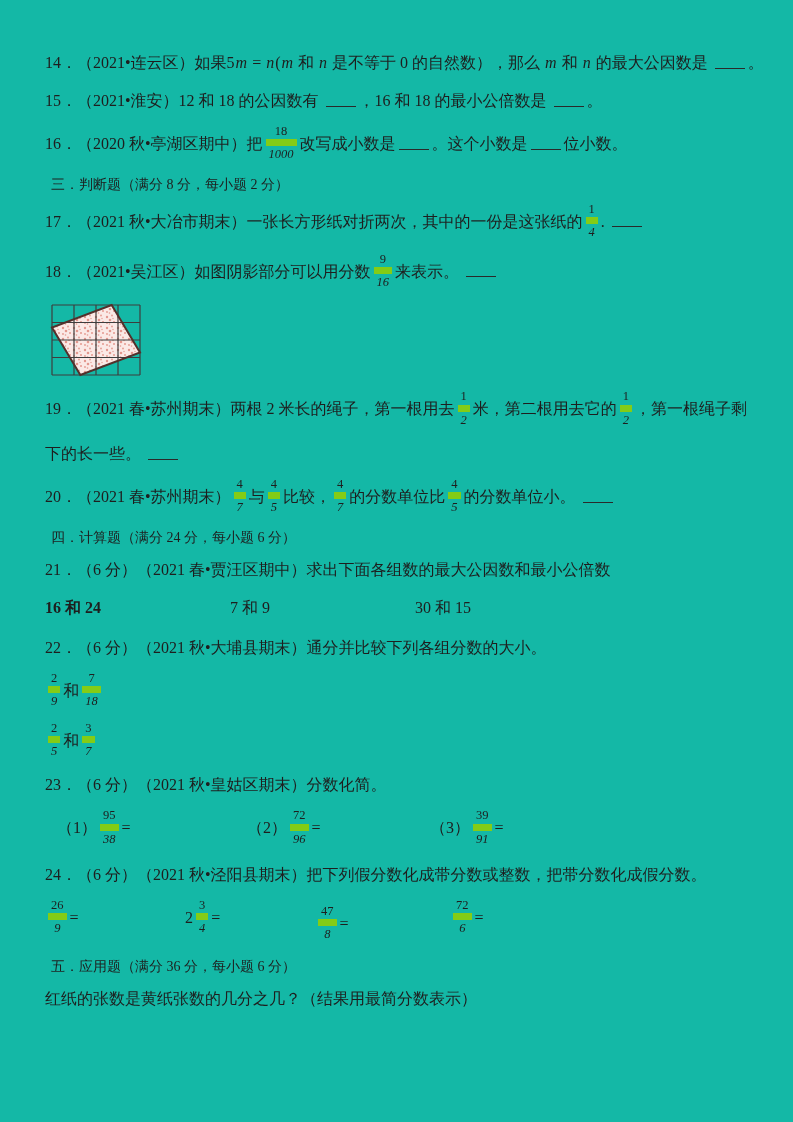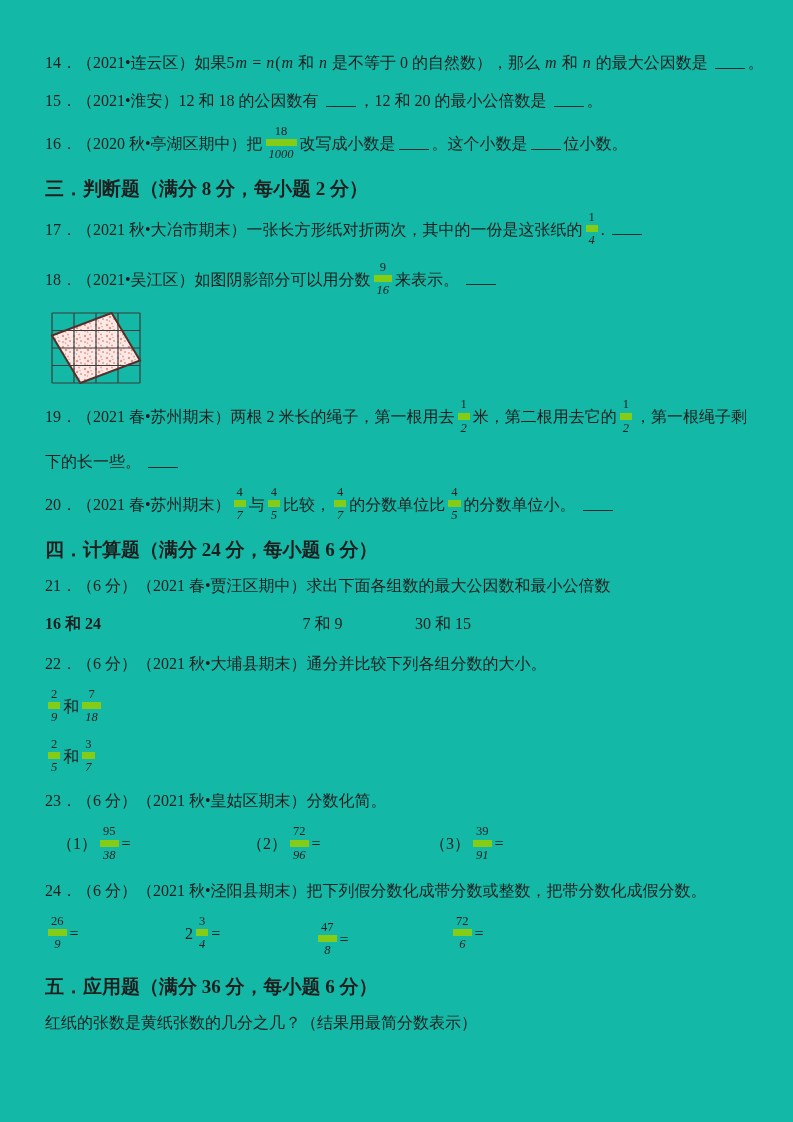--- a/index.html
+++ b/index.html
@@ -6,51 +6,51 @@
   body{
     width:793px;height:1122px;background:#ffffff;
     font-family:"Liberation Serif","DejaVu Serif",serif;
     color:#1e1e1e;
   }
   .page{
     box-sizing:border-box;width:793px;height:1122px;
     padding:50px 45px 16px 45px;overflow:hidden;background:#14b8a6;
   }
   .para{font-size:16px;line-height:26px;margin:0 0 12px 0;white-space:nowrap;}
-  .heading{font-size:19px;font-weight:bold;margin:2px 0 10px 0;white-space:nowrap;}
+  .heading{font-size:14px;font-weight:normal;margin:2px 0 10px 6px;white-space:nowrap;}
   .it{font-style:italic;margin:0 1px;}
   .frac{
     display:inline-block;vertical-align:middle;text-align:center;
     font-size:12.5px;line-height:1.15;margin:0 3px;transform:translateY(-2px);
   }
   .frac .num{display:block;padding:0 3px 1px 3px;}
   .frac .den{display:block;border-top:7px solid #84cc16;padding:1px 3px 0 3px;font-style:italic;}
   .blank{
     display:inline-block;width:30px;height:4px;
     border-bottom:1.5px solid #2a2a2a;vertical-align:-1px;margin:0 3px;
   }
   .row{display:flex;font-size:16px;line-height:26px;margin:0 0 14px 0;}
   .row .col{white-space:nowrap;}
   .row21 .col:nth-child(1){width:185px;font-weight:bold;}
-  .row21 .col:nth-child(2){width:185px;text-align:center;}
+  .row21 .col:nth-child(2){width:185px;}
   .row23{padding-left:12px;}
   .row23 .col:nth-child(1){width:190px;}
   .row23 .col:nth-child(2){width:183px;}
   .row24 .col:nth-child(1){width:140px;}
   .row24 .col:nth-child(2){width:130px;}
   .row24 .col:nth-child(3){width:135px;margin-top:6px;}
   .figure{margin:2px 0 14px 5px;line-height:0;}
 </style>
 </head>
 <body>
 
 <div class="page">
   <div>
       <div class="para"><span>14．（2021•连云区）如果5</span><span class="it">m</span><span> = </span><span class="it">n</span><span>(</span><span class="it">m</span><span> 和 </span><span class="it">n</span><span> 是不等于 0 的自然数），那么 </span><span class="it">m</span><span> 和 </span><span class="it">n</span><span> 的最大公因数是 </span><span class="blank"></span><span>。</span></div>
-      <div class="para"><span>15．（2021•淮安）12 和 18 的公因数有 </span><span class="blank"></span><span>，12 和 20 的最小公倍数是 </span><span class="blank"></span><span>。</span></div>
+      <div class="para"><span>15．（2021•淮安）12 和 18 的公因数有 </span><span class="blank"></span><span>，16 和 18 的最小公倍数是 </span><span class="blank"></span><span>。</span></div>
       <div class="para"><span>16．（2020 秋•亭湖区期中）把</span><span class="frac"><span class="num">18</span><span class="den">1000</span></span><span>改写成小数是</span><span class="blank"></span><span>。这个小数是</span><span class="blank"></span><span>位小数。</span></div>
       <div class="heading">三．判断题（满分 8 分，每小题 2 分）</div>
       <div class="para"><span>17．（2021 秋•大冶市期末）一张长方形纸对折两次，其中的一份是这张纸的</span><span class="frac"><span class="num">1</span><span class="den">4</span></span><span>. </span><span class="blank"></span></div>
       <div class="para"><span>18．（2021•吴江区）如图阴影部分可以用分数</span><span class="frac"><span class="num">9</span><span class="den">16</span></span><span>来表示。 </span><span class="blank"></span></div>
       <div class="figure"><svg width="92" height="74" viewBox="0 0 92 74">
           <defs>
             <pattern id="speckle" width="11" height="11" patternUnits="userSpaceOnUse">
               <rect x="0" y="0" width="11" height="11" fill="#fbe9e6"></rect>
               <circle cx="2" cy="3" r="1.2" fill="#e08a7f" opacity="0.85"></circle>
               <circle cx="7" cy="1.5" r="0.9" fill="#e08a7f" opacity="0.85"></circle>

